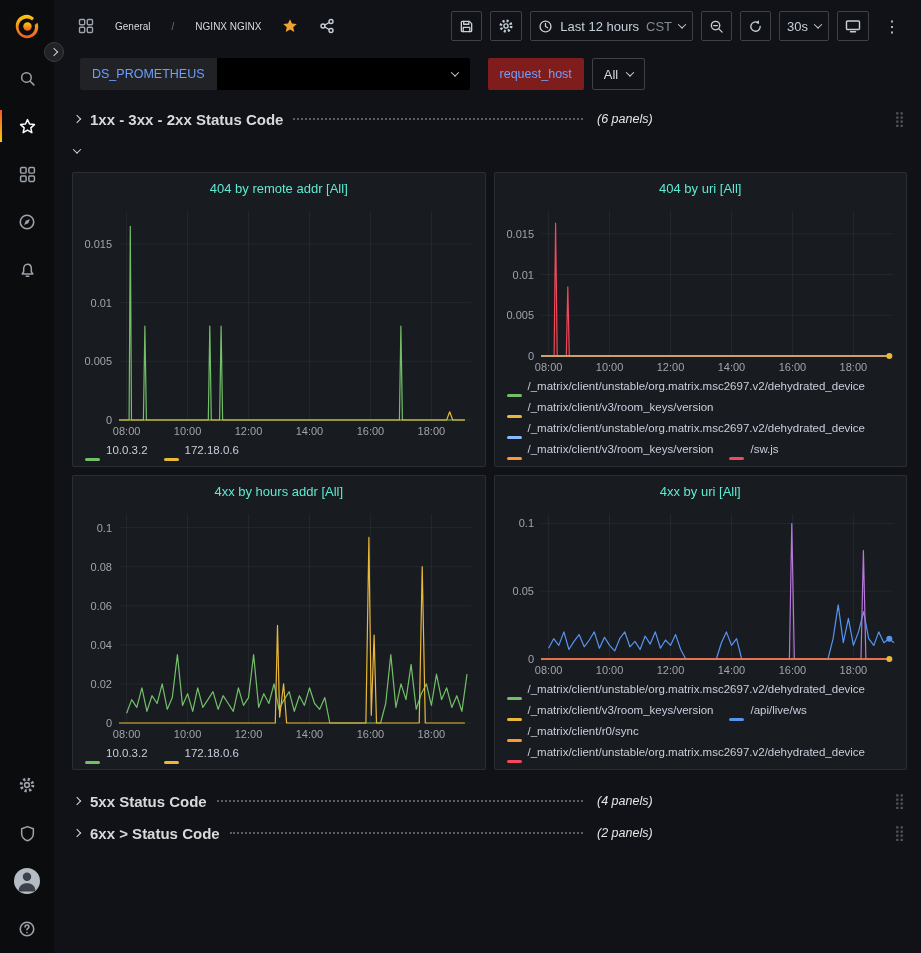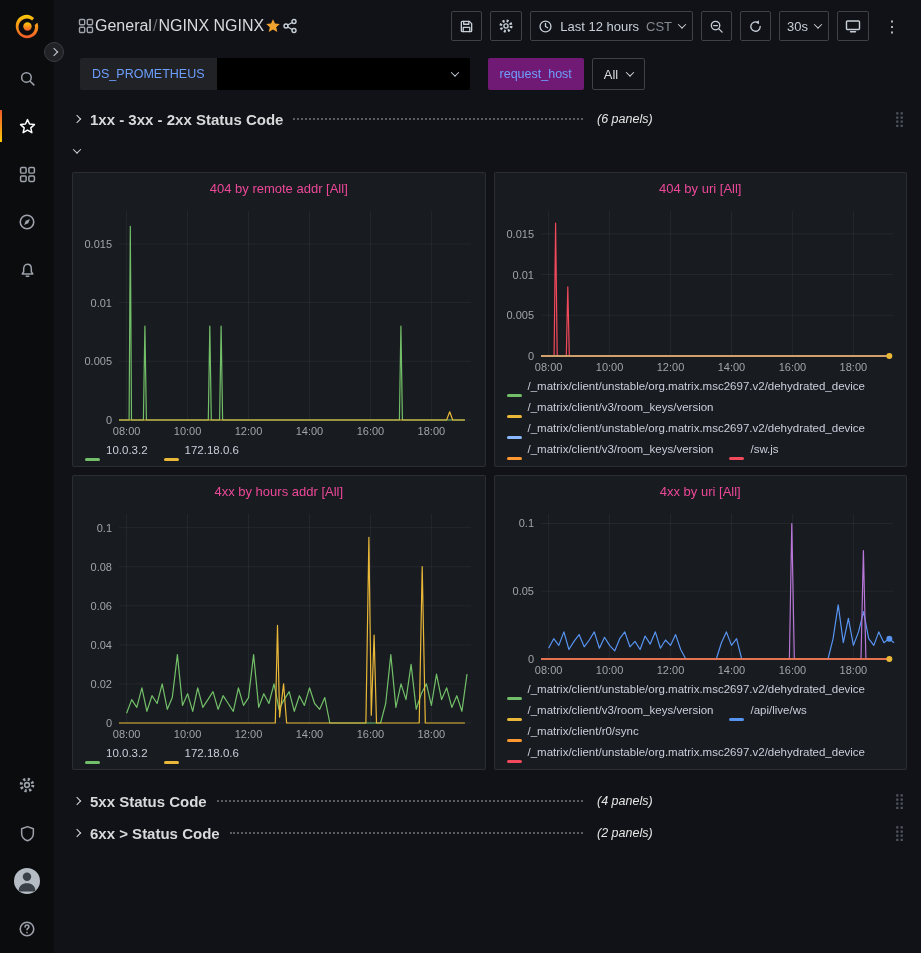--- a/index.html
+++ b/index.html
@@ -32,21 +32,21 @@
   .sidebar-toggle {
     position:absolute; left:44px; top:42px; width:20px; height:20px; border-radius:50%;
     background:#202226; border:1px solid #3a3d44; color:#c7d0d9; z-index:6;
     display:flex; align-items:center; justify-content:center; cursor:pointer;
   }
   
   .header {
     position:absolute; left:54px; top:0; right:0; height:52px;
     display:flex; align-items:center; padding:0 14px 0 24px;
   }
-  .crumbs { display:flex; align-items:center; gap:1px; font-size:16px; color:#d8d9da; }
+  .crumbs { display:flex; align-items:center; gap:21px; font-size:10px; color:#d8d9da; }
   .crumb { cursor:pointer; }
   .crumb-sep { color:#6a6f77; }
   .controls { margin-left:auto; display:flex; gap:8px; align-items:flex-start; }
   .btn {
     height:30px; min-width:30px; padding:0 7px; border:1px solid #3e4147; border-radius:2px;
     display:flex; align-items:center; justify-content:center; gap:7px;
     color:#c7d0d9; font-size:13px; cursor:pointer; background:transparent; white-space:nowrap;
   }
   .btn.noborder { border:none; padding:0 3px; }
   .dim { color:#858a92; }
@@ -68,21 +68,21 @@
     background:#202226; color:#6e9fff; font-size:12.5px; border-radius:2px 0 0 2px; cursor:pointer;
   }
   .var-value {
     width:253px; height:32px; background:#000; border-radius:0 2px 2px 0;
     display:flex; align-items:center; justify-content:flex-end; padding-right:12px;
     color:#c7d0d9; cursor:pointer;
   }
   .adhoc { display:flex; align-items:center; gap:8px; }
   .adhoc-key {
     height:32px; padding:0 12px; display:flex; align-items:center;
-    background:#701a75; color:#6e9fff; font-size:12.5px; border-radius:2px; cursor:pointer;
+    background:#7f1d1d; color:#6e9fff; font-size:12.5px; border-radius:2px; cursor:pointer;
   }
   .adhoc-val {
     height:32px; padding:0 11px; border:1px solid #3e4147; border-radius:2px;
     display:flex; align-items:center; gap:9px; color:#d8d9da; font-size:13px; cursor:pointer;
   }
   
   .dash { position:absolute; top:96px; left:54px; right:0; bottom:0; padding:6px 14px 0 18px; }
   .row-head { display:flex; align-items:center; height:30px; color:#d8d9da; cursor:pointer; margin:2px 0; }
   .row-head .chev { color:#d8d9da; margin-left:2px; }
   .row-left { display:flex; align-items:center; width:505px; min-width:0; }
@@ -90,21 +90,21 @@
   .dots { flex:1; height:7px; border-bottom:2px dotted #585c63; margin:0 2px 5px 6px; }
   .row-count { font-style:italic; color:#e5e5e5; font-size:12.5px; margin-left:12px; white-space:nowrap; }
   .drag { margin-left:auto; color:#515560; font-size:15px; cursor:grab; padding-right:2px; }
   .panel-grid { display:grid; grid-template-columns:1fr 1fr; gap:8px; margin:6px 0 16px; }
   .panel {
     background:#181b1f; border:1px solid rgba(204,204,220,0.10); border-radius:2px;
     height:295px; display:flex; flex-direction:column; overflow:hidden;
   }
   .panel-title {
     flex:0 0 30px; display:flex; align-items:center; justify-content:center;
-    font-size:13px; font-weight:500; color:#ec4899; cursor:pointer;
+    font-size:13px; font-weight:500; color:#5eead4; cursor:pointer;
   }
   .chart-wrap { flex:1; min-height:0; }
   .chart-wrap svg { display:block; }
   .legend {
     flex:0 0 auto; padding:0 6px 4px 12px; display:flex; flex-wrap:wrap;
     column-gap:16px; align-content:flex-start; overflow:hidden;
     font-size:11.5px; color:#ccccdc; line-height:21px;
   }
   .legend[data-rows="1"] { height:26px; }
   .legend[data-rows="4"] { height:90px; }

